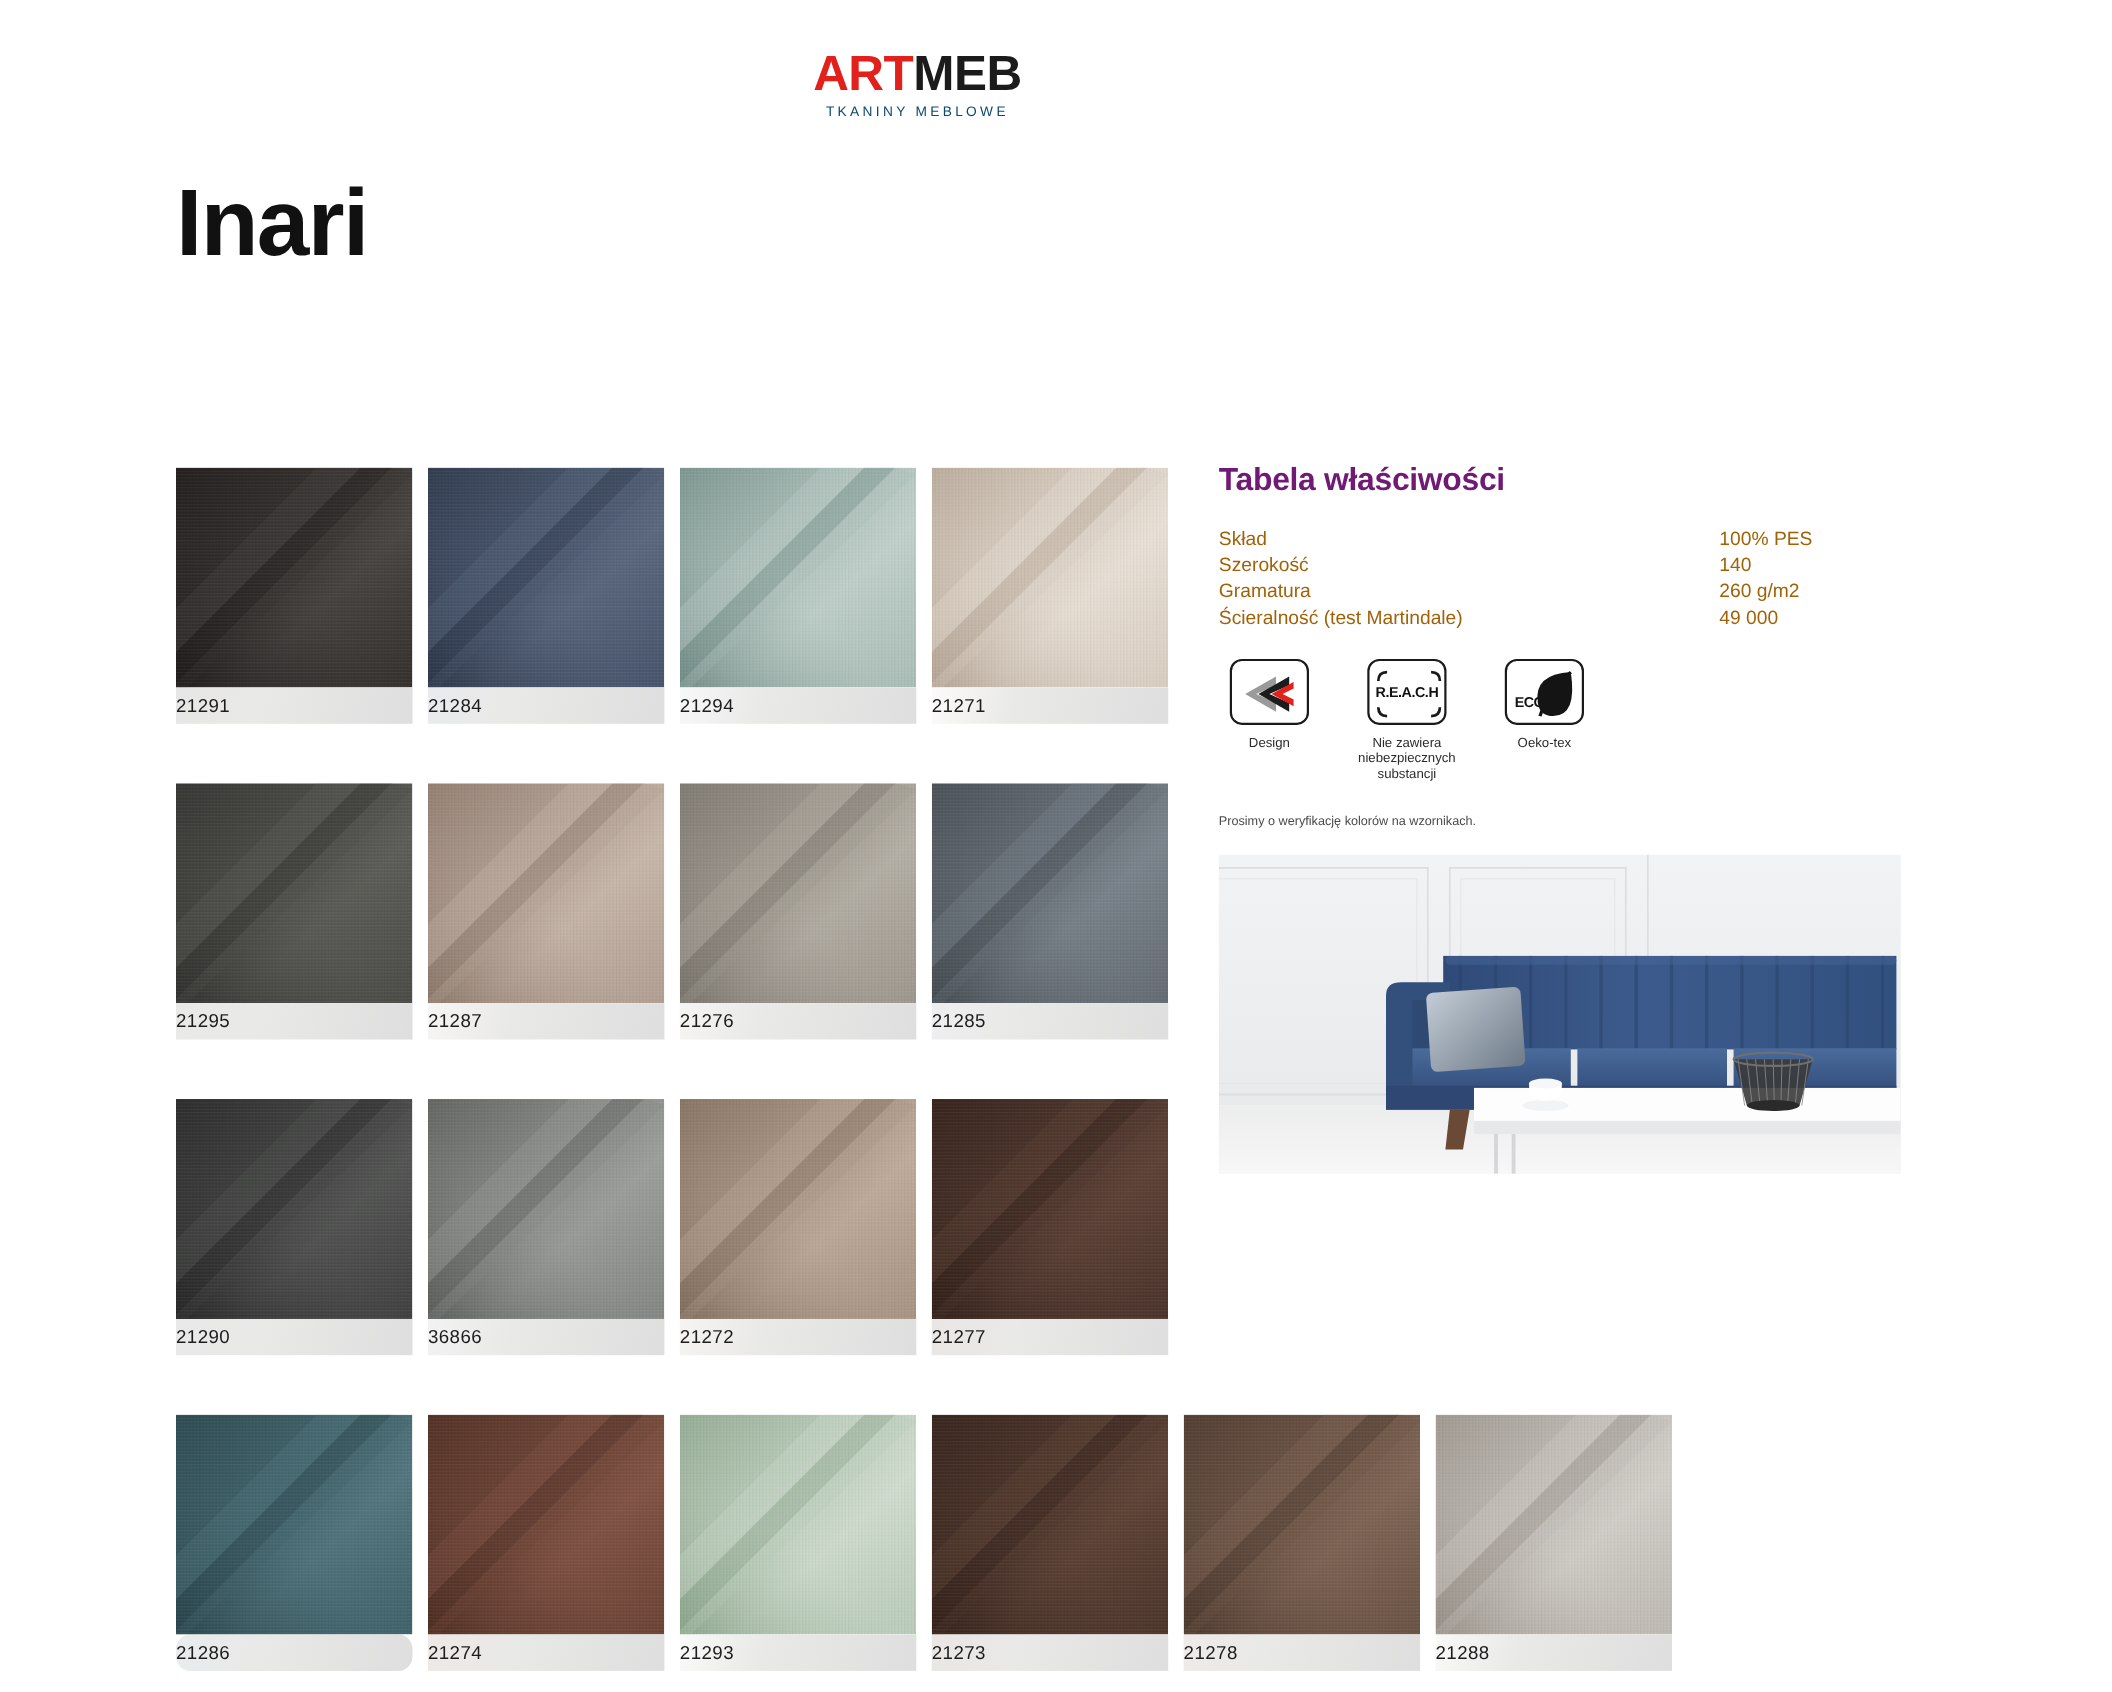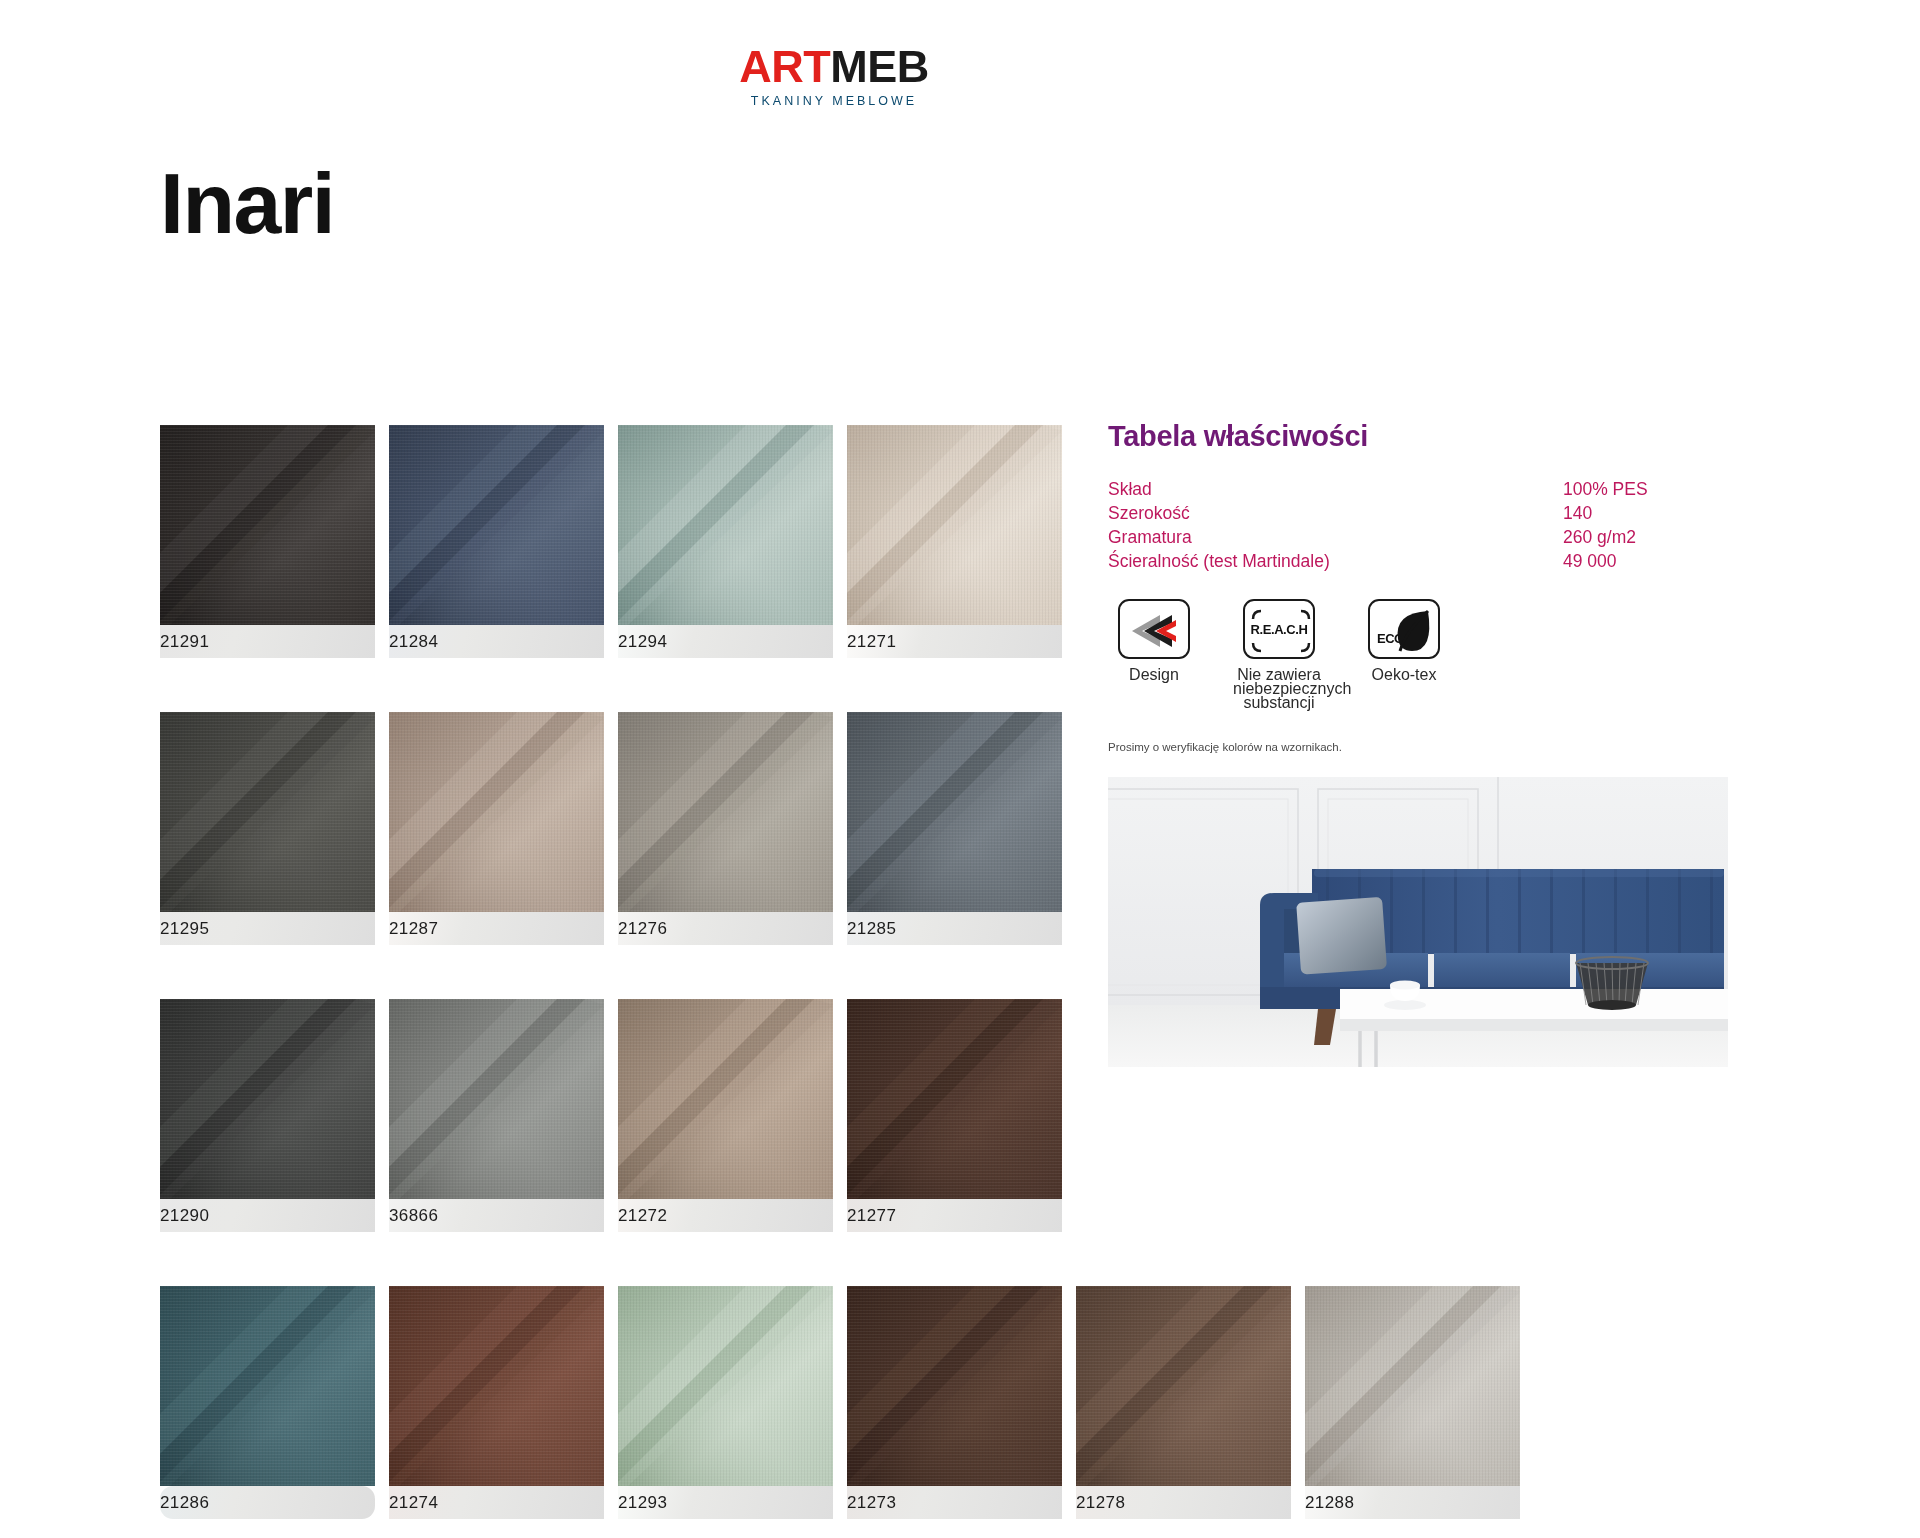--- a/index.html
+++ b/index.html
@@ -99,21 +99,21 @@
   .props-title {
     font-size: 29px;
     font-weight: bold;
     color: #701a75;
     letter-spacing: -0.3px;
     margin-bottom: 24px;
   }
   .prop-row {
     display: flex;
     font-size: 17.5px;
-    color: #be185d;
+    color: #a16207;
     line-height: 24px;
     margin-bottom: 0px;
   }
   .prop-key { width: 455px; }
   .prop-val { flex: 1; }
 
   
   .badges {
     display: flex;
     margin-top: 26px;
@@ -125,21 +125,21 @@
     height: 60px;
     margin: 0 auto;
     border: 2.5px solid #1a1a1a;
     border-radius: 11px;
     background: #fff;
     position: relative;
     overflow: hidden;
   }
   .badge-cap {
     margin-top: 9px;
-    font-size: 16px;
+    font-size: 12px;
     color: #2b2b2b;
     line-height: 14px;
   }
   .reach-text {
     position: absolute;
     top: 50%;
     left: 0; right: 0;
     transform: translateY(-50%);
     font-size: 13px;
     font-weight: bold;

